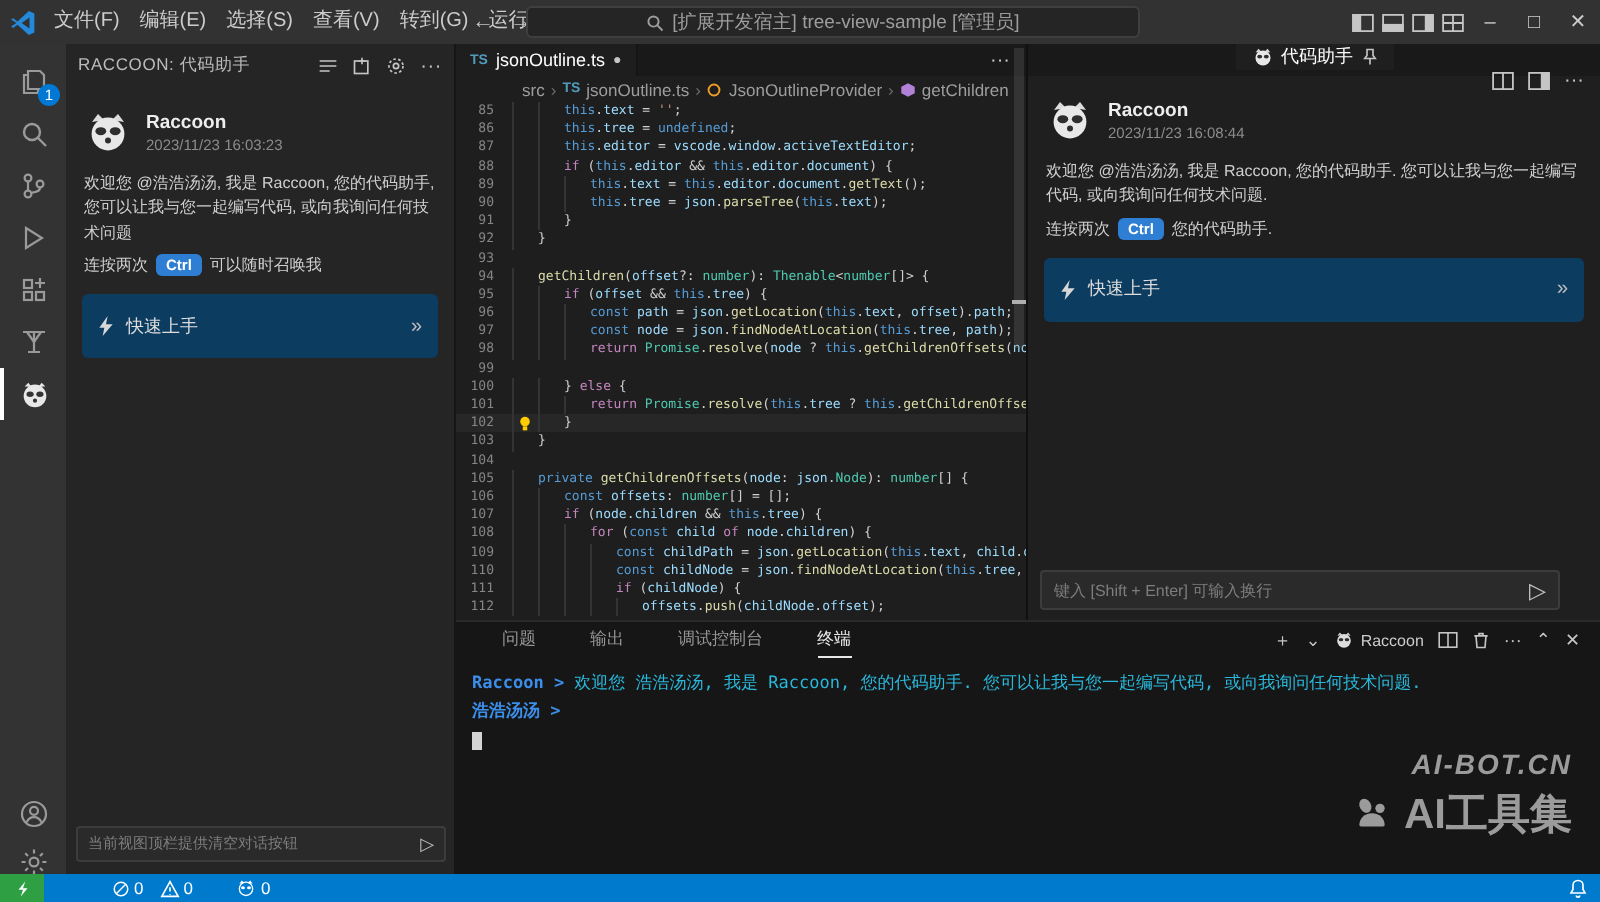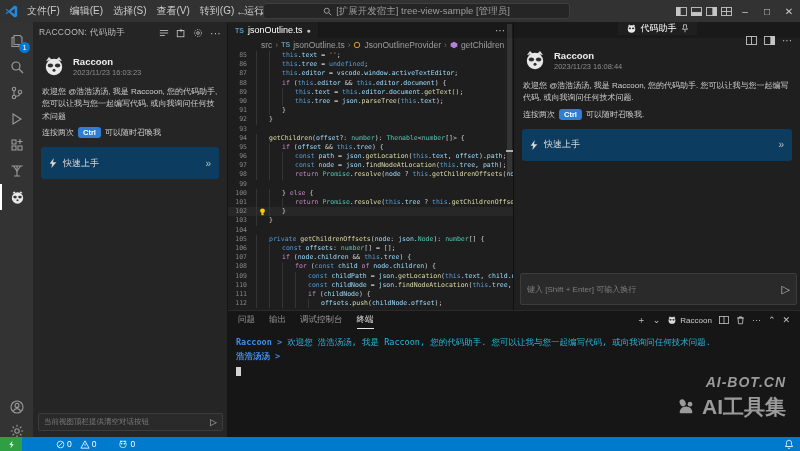--- a/index.html
+++ b/index.html
@@ -61,27 +61,27 @@
   .bulb { position:absolute; left:31px; top:0.5px; }
   #ed-scrollbar { position:absolute; right:0; top:0; width:8px; height:259px; }
   #ed-thumb { position:absolute; right:1px; top:2px; width:5px; height:150px; background:rgba(121,121,121,0.25); }
   #ed-marker { position:absolute; right:0; top:128px; width:7px; height:2px; background:#aeafad; }
 
   
   #right-panel { left:513px; top:22px; width:287px; height:288px; background:#1f1f1f; border-left:1px solid #101010; }
   #rp-tabbar { height:16px; background:#191919; display:flex; align-items:center;flex-direction:column; }
   .rp-tab { height:16px; background:#1f1f1f; display:flex; align-items:center; gap:4px; padding:0 8px; font-size:9px; color:#ffffff; }
   .rp-actions { margin-left:auto; display:flex; gap:7px; align-items:center; padding-right:8px; color:#c5c5c5; font-size:10px; }
-  #rp-input { position:absolute; left:6px; right:3px; bottom:5px; height:32px; background:#2a2a2a; border:1px solid #3c3c3c; border-radius:2px; display:flex; align-items:center; padding:0 6px; color:#7d7d7d; font-size:8px;gap:12px; }
+  #rp-input { position:absolute; left:6px; right:20px; bottom:5px; height:20px; background:#2a2a2a; border:1px solid #3c3c3c; border-radius:2px; display:flex; align-items:center; padding:0 6px; color:#7d7d7d; font-size:8px;gap:12px; }
   #rp-input .send { margin-left:auto; color:#c5c5c5; font-size:11px; }
 
   
   #panel { left:228px; top:310px; width:572px; height:127px; background:#161616; border-top:1px solid #2a2a2a; }
   #panel-tabs { height:18px; display:flex; align-items:center; gap:14px; padding:0 10px; font-size:8.5px; color:#969696; }
-  .ptab { height:18px; display:flex; align-items:center; }
+  .ptab { height:18px; display:flex; align-items:center;margin-left:13px; }
   .ptab.active { color:#e7e7e7; border-bottom:1px solid #e7e7e7; }
   #panel-actions { margin-left:auto; display:flex; align-items:center; gap:7px; color:#c5c5c5; font-size:9px; }
   .term-name { display:flex; align-items:center; gap:3px; font-size:8px; color:#cccccc; }
   #terminal { padding:6px 8px; font-family:"DejaVu Sans Mono", monospace; font-size:8.5px; line-height:1.7; }
   .t-prefix { color:#3b8eea; font-weight:bold; }
   .t-msg { color:#29b8db; }
   .t-prompt { color:#3b8eea; font-weight:bold; }
   .cursor { display:inline-block; width:5px; height:9px; background:#d4d4d4; vertical-align:middle; }
   #watermark { position:absolute; right:14px; bottom:16px; text-align:right; color:#9b9b9b; }
   #wm-line1 { font-size:14px; font-weight:900; font-style:italic; letter-spacing:1px; }
@@ -397,21 +397,21 @@
         </span>
       <span>
         <div class="assistant-name">Raccoon</div>
         <div class="assistant-time">2023/11/23 16:08:44</div>
       </span>
     </div>
     <div class="welcome">欢迎您 @浩浩汤汤, 我是 Raccoon, 您的代码助手. 您可以让我与您一起编写代码, 或向我询问任何技术问题.</div>
     <div class="hintline">
       <span>连按两次</span>
       <span class="keycap">Ctrl</span>
-      <span>可以随时召唤我.</span>
+      <span>您的代码助手.</span>
     </div>
     <div class="quickstart">
       <span>
           <svg width="8" height="10" viewBox="0 0 8 12">
             <path d="M5 0 0 7h3L2 12l6-7H4z" fill="#d8d8d8"></path>
           </svg>
         </span>
       <span>快速上手</span>
       <span class="qs-chevron">»</span>
     </div>

